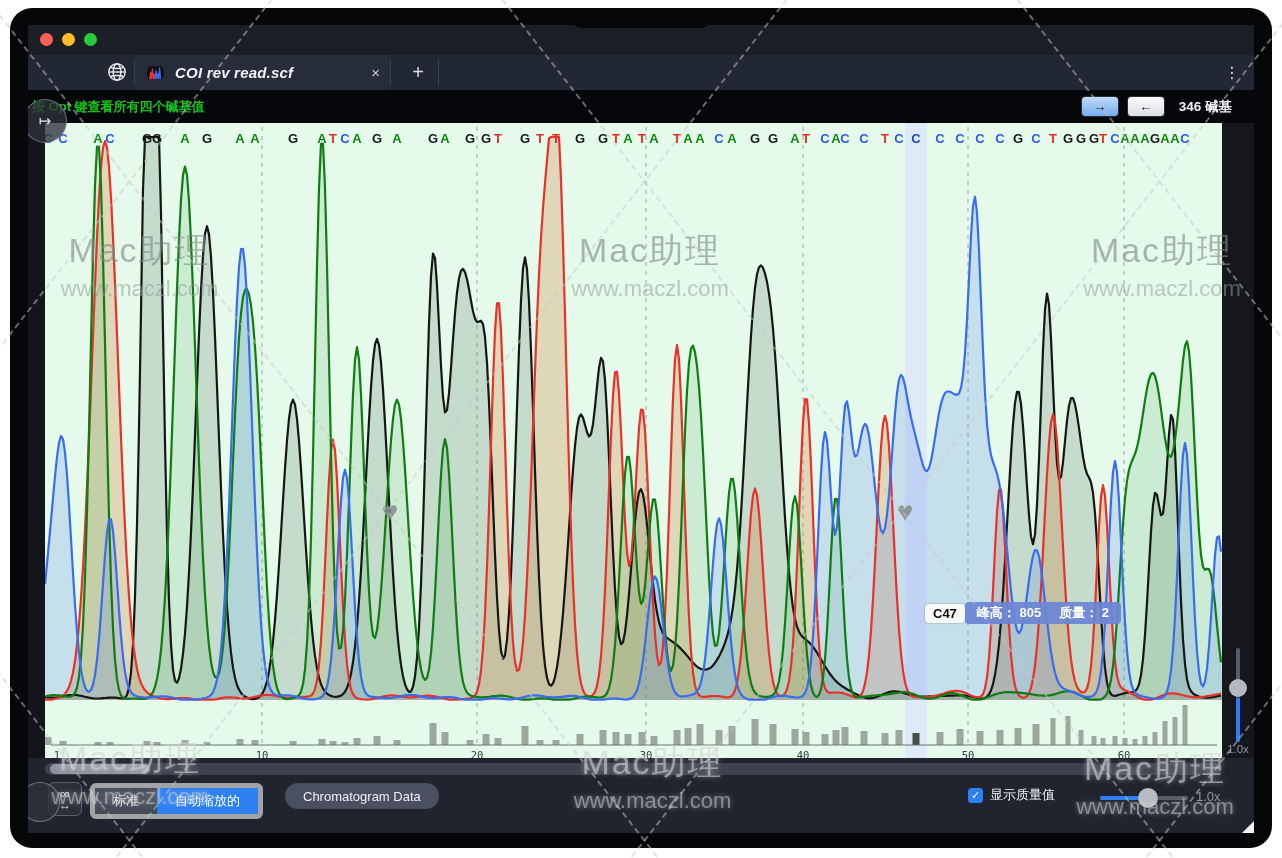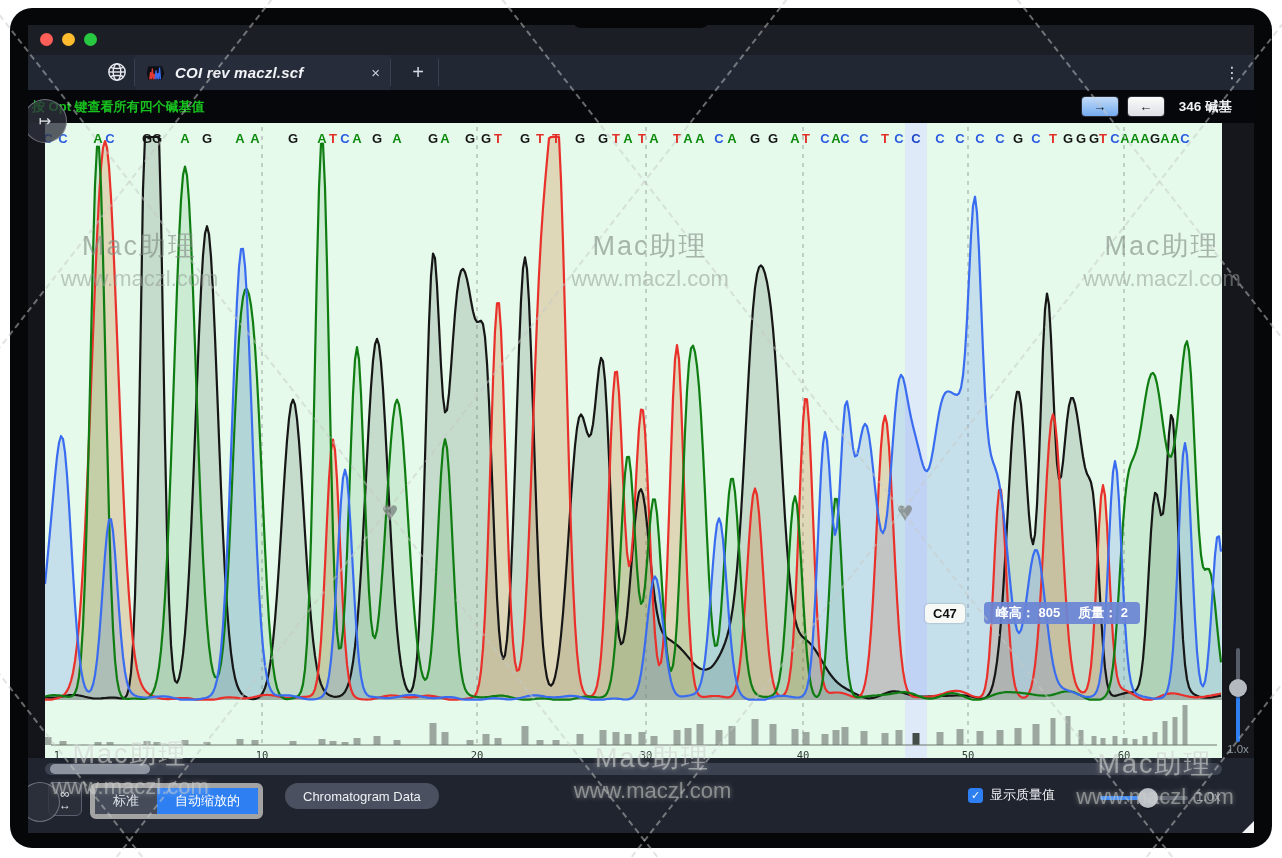--- a/index.html
+++ b/index.html
@@ -29,21 +29,21 @@
           font-size:13px;font-weight:bold;color:#10131a;border:1px solid #2a2d36;}
   .navbtn.blue{background:linear-gradient(#c3dcf8,#74abef);}
   .navbtn.white{background:linear-gradient(#fbfbfb,#dcdfe3);}
   .basecount{color:#f0f2f6;font-weight:bold;font-size:13.5px;margin-left:6px;}
   
   .leftstrip{position:absolute;left:0;top:98px;width:17px;height:635px;background:#13151b;}
   .panel{position:absolute;left:17px;top:98px;width:1177px;height:635px;background:#e5faeb;overflow:hidden;}
   .rightstrip{position:absolute;left:1194px;top:98px;width:32px;height:635px;background:#15171d;}
   .panel svg{position:absolute;left:0;top:0;}
   .seq-letter{font-family:"Liberation Sans","DejaVu Sans",sans-serif;font-weight:bold;font-size:13px;}
-  .tooltip{position:absolute;left:880px;top:479px;display:flex;gap:19px;z-index:5;align-items:center;}
+  .tooltip{position:absolute;left:880px;top:479px;display:flex;gap:0;z-index:5;align-items:center;}
   .tip-base{background:#f7f9f7;color:#0c0e10;font-weight:bold;font-size:13px;padding:2px 8px;border-radius:4px;box-shadow:0 0 2px rgba(0,0,0,.35);}
   .tip-val{background:rgba(106,133,212,.93);color:#fff;font-weight:bold;font-size:13px;padding:2px 12px;border-radius:4px;display:flex;gap:18px;justify-content:center;}
   
   .vslider-track{position:absolute;left:14px;top:525px;width:4px;height:94px;background:#565d68;border-radius:2px;}
   .vslider-fill{position:absolute;left:14px;top:565px;width:4px;height:54px;background:#2e7ff2;border-radius:2px;}
   .vslider-thumb{position:absolute;left:7px;top:556px;width:18px;height:18px;border-radius:50%;background:#b4b9bf;box-shadow:0 1px 2px rgba(0,0,0,.5);}
   .vslider-label{position:absolute;left:0;top:620px;width:32px;text-align:center;color:#8f959d;font-size:11.5px;}
   
   .bottombar{position:absolute;left:0;top:733px;width:1226px;height:75px;background:#20242e;}
   .scrolltrack{position:absolute;left:17px;top:5px;width:1177px;height:12px;background:#3d4250;border-radius:6px;}
@@ -64,21 +64,21 @@
   .hslider-fill{position:absolute;left:0;top:0;width:48px;height:4px;border-radius:2px;background:#2e7ff2;}
   .hslider-thumb{position:absolute;left:38px;top:-8px;width:20px;height:20px;border-radius:50%;background:#b7bcc2;box-shadow:0 1px 2px rgba(0,0,0,.5);}
   .hzoomlabel{position:absolute;left:1168px;top:31px;color:#8f959d;font-size:13px;}
   .resizegrip{position:absolute;right:0;bottom:0;width:0;height:0;border-bottom:12px solid #f2f3f5;border-left:12px solid transparent;}
   
   .float-circle{position:absolute;border-radius:50%;background:rgba(46,50,60,.78);border:1px solid rgba(165,170,180,.55);
                 display:flex;align-items:center;justify-content:center;color:#e0e3e8;z-index:30;}
   
   .wm{position:absolute;left:0;top:0;width:1282px;height:858px;pointer-events:none;z-index:60;}
   .wm-block{position:absolute;text-align:center;}
-  .wm-title{font-size:27px;color:rgba(128,138,131,.62);letter-spacing:2px;}
+  .wm-title{font-size:34px;color:rgba(128,138,131,.62);letter-spacing:2px;}
   .wm-url{font-size:22px;color:rgba(148,157,149,.55);margin-top:2px;}
   .wm-block.light .wm-title{color:rgba(205,210,206,.6);text-shadow:0 0 5px rgba(255,255,255,.45);}
   .wm-block.light .wm-url{color:rgba(200,206,201,.55);text-shadow:0 0 5px rgba(255,255,255,.4);}
   .wm-line{position:absolute;width:1900px;height:0;border-top:2px dashed rgba(198,202,200,.5);}
 </style>
 </head>
 <body>
 
 <div class="page">
   <div class="bezel"></div>
@@ -101,21 +101,21 @@
           <path d="M4 6.2 C7 8,15 8,18 6.2 M4 15.8 C7 14,15 14,18 15.8"></path>
         </g>
       </svg>
       <div class="vsep" style="left:106px;"></div>
       <div class="tab">
         <svg class="tabicon" viewBox="0 0 24 20">
           <path d="M3 2 L19 2 L22 10 L19 18 L3 18 L1 10 Z" fill="#0d0f14" stroke="#2c3140" stroke-width="1"></path>
           <path d="M5 17 L6 9 L7 17 L8 5 L9 17 L10 11 L11 17" fill="none" stroke="#e23a32" stroke-width="1.4"></path>
           <path d="M11 17 L12 7 L13 17 L14 10 L15 17 L16 4 L17 17" fill="none" stroke="#3a6cf0" stroke-width="1.4"></path>
         </svg>
-        <span class="tabtitle">COI rev maczl.scf</span>
+        <span class="tabtitle">COI rev read.scf</span>
         <span class="tabclose">×</span>
       </div>
       <div class="vsep" style="left:362px;"></div>
       <div class="newtab">+</div>
       <div class="vsep" style="left:410px;"></div>
       <div class="kebab">⋮</div>
     </div>
 
     <div class="toolbar">
       <span class="hint">按 Opt 键查看所有四个碱基值</span>

